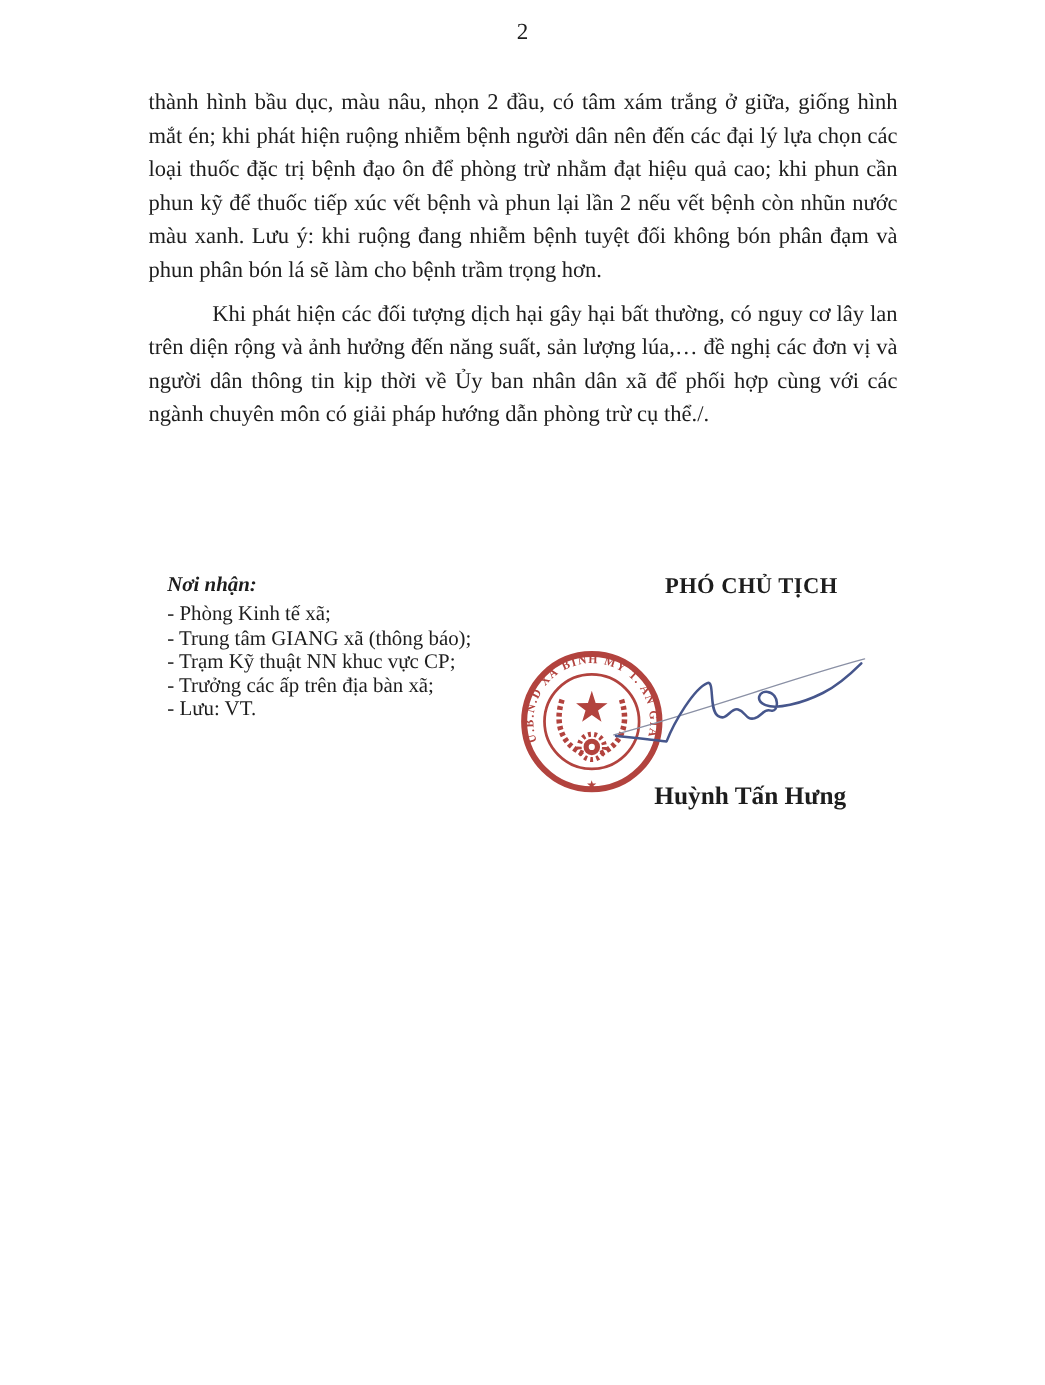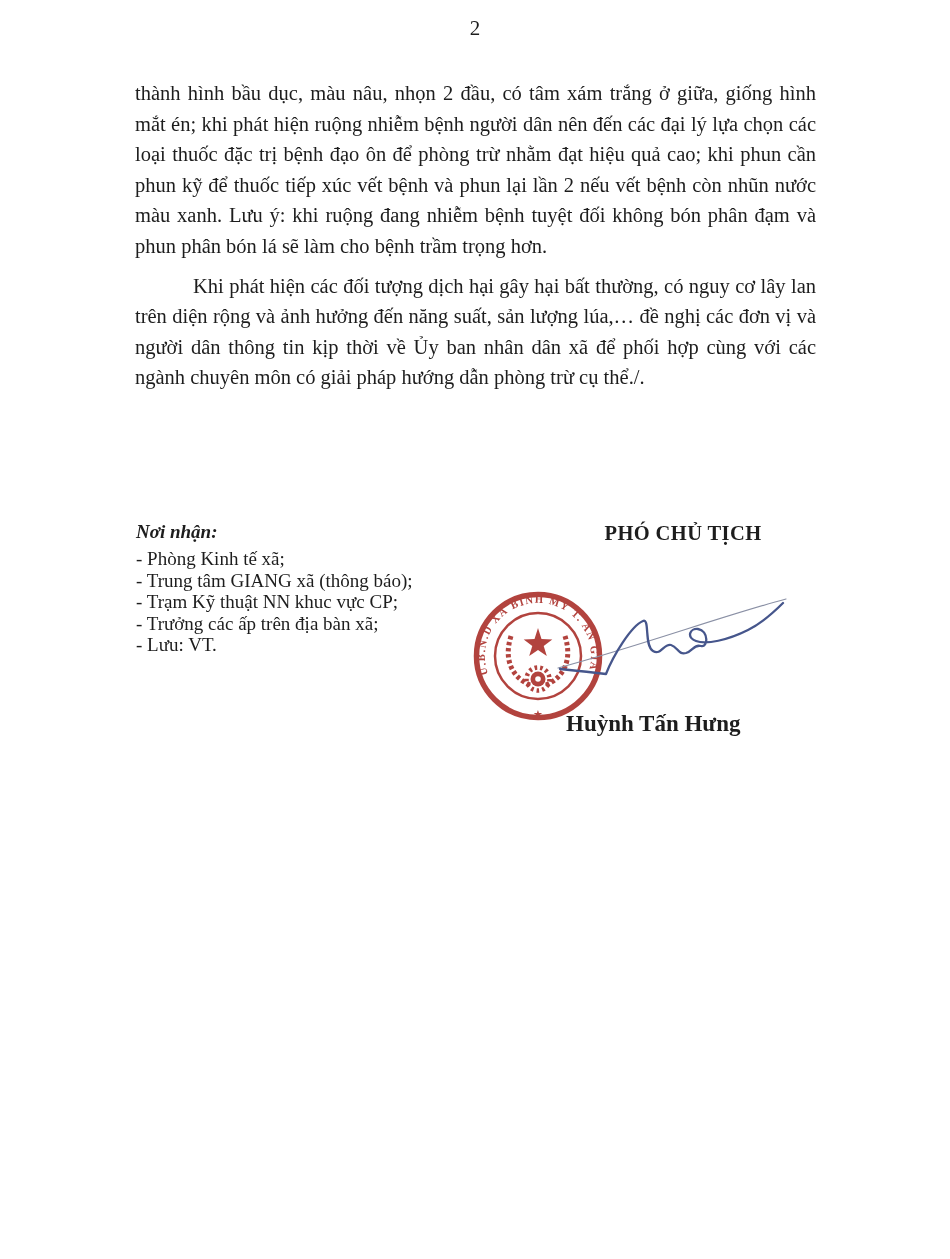--- a/index.html
+++ b/index.html
@@ -17,21 +17,21 @@
     text-align:center;font-size:21px;
   }
   .body-text{
     position:absolute;left:135px;top:78px;width:681px;
     font-size:20.5px;line-height:30.6px;
     text-align:justify;text-justify:inter-word;
   }
   .body-text p{margin:0;}
   .body-text p.indent{text-indent:58px;margin-top:9px;}
   .recipients{
-    position:absolute;left:136px;top:521px;width:330px;
+    position:absolute;left:152px;top:521px;width:330px;
   }
   .recipients-heading{
     font-weight:bold;font-style:italic;font-size:19px;margin-bottom:5px;
   }
   .recipient-item{
     font-size:19px;line-height:21.6px;
   }
   .signoff{
     position:absolute;left:558px;top:519px;width:250px;
     text-align:center;font-weight:bold;font-size:20.5px;line-height:28px;
@@ -40,21 +40,21 @@
   .seal-svg{
     position:absolute;left:458px;top:576px;width:160px;height:160px;
     opacity:.93;z-index:1;
   }
   .signature-svg{
     position:absolute;left:540px;top:583px;width:280px;height:115px;
     z-index:2;
   }
   .signer-name{
     position:absolute;left:566px;top:711px;width:232px;
-    text-align:left;font-weight:bold;font-size:23px;z-index:3;
+    text-align:center;font-weight:bold;font-size:23px;z-index:3;
   }
   .seal-ring-text{
     font-family:"Liberation Serif","DejaVu Serif",serif;
     font-weight:bold;font-size:11.5px;letter-spacing:1.6px;
   }
 </style>
 </head>
 <body>
 
 <div class="page">

